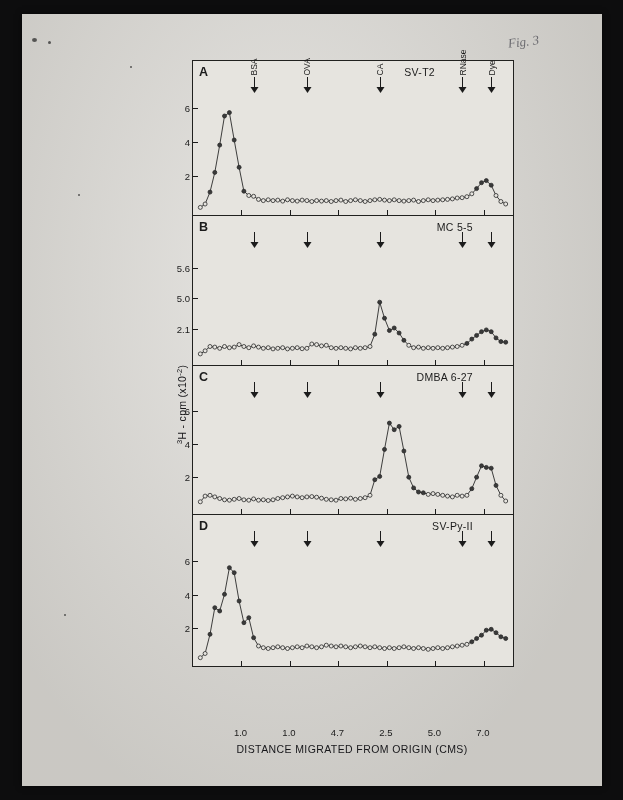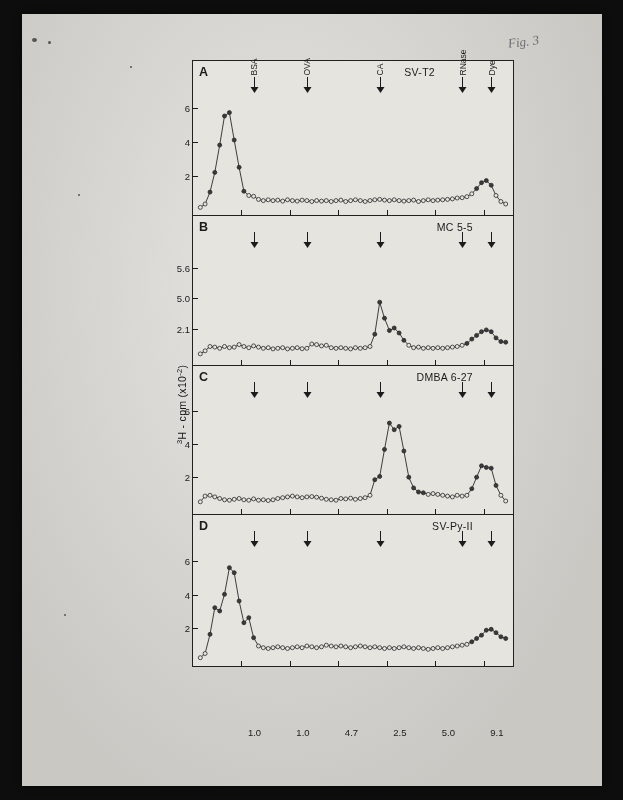--- a/index.html
+++ b/index.html
@@ -20,21 +20,21 @@
   .panel-name{position:absolute;top:5px;font-size:10.5px;color:#1b1b1b;letter-spacing:.3px;white-space:nowrap;}
   .marker{position:absolute;top:16px;font-size:10px;color:#1b1b1b;line-height:1;}
   .marker .arw{display:block;width:1px;background:#1b1b1b;margin:0 auto;}
   .marker .lab{position:absolute;bottom:100%;left:50%;transform-origin:left bottom;
                transform:rotate(-90deg) translate(2px,4px);white-space:nowrap;font-size:8.5px;}
   .ytick{position:absolute;right:100%;margin-right:3px;font-size:9.5px;color:#1b1b1b;
          transform:translateY(-50%);white-space:nowrap;}
   .ytickline{position:absolute;left:0;width:5px;height:1px;background:#1b1b1b;}
   .xtickline{position:absolute;bottom:0;width:1px;height:5px;background:#1b1b1b;}
   .xlab{position:absolute;top:2px;font-size:9.5px;color:#1b1b1b;transform:translateX(-50%);}
-  #xaxis-labels{position:absolute;left:184px;width:320px;height:14px;text-decoration:underline;}
+  #xaxis-labels{position:absolute;left:170px;width:320px;height:14px;text-decoration:underline;}
   #xtitle{position:absolute;left:170px;width:320px;text-align:center;font-size:10.5px;
           color:#17171a;letter-spacing:.4px;}
   #ytitle{position:absolute;font-size:10.5px;color:#17171a;letter-spacing:.3px;
           transform:rotate(-90deg);transform-origin:left top;white-space:nowrap;}
   #ytitle sup{font-size:7.5px;}
   svg{display:block;}
 </style>
 </head>
 <body>
 
@@ -512,16 +512,17 @@
           </svg>
         </div>
       </div>
 
     <div id="xaxis-labels" style="top:711px;">
         <div class="xlab" style="left: 48.4848px;">1.0</div>
         <div class="xlab" style="left: 96.9697px;">1.0</div>
         <div class="xlab" style="left: 145.455px;">4.7</div>
         <div class="xlab" style="left: 193.939px;">2.5</div>
         <div class="xlab" style="left: 242.424px;">5.0</div>
-        <div class="xlab" style="left: 290.909px;">9.1</div>
+        <div class="xlab" style="left: 290.909px;">7.0</div>
       </div>
+    <div id="xtitle" style="top:729px;">DISTANCE MIGRATED FROM ORIGIN  (CMS)</div>
   </div>
 </div>
 
 </body></html>

